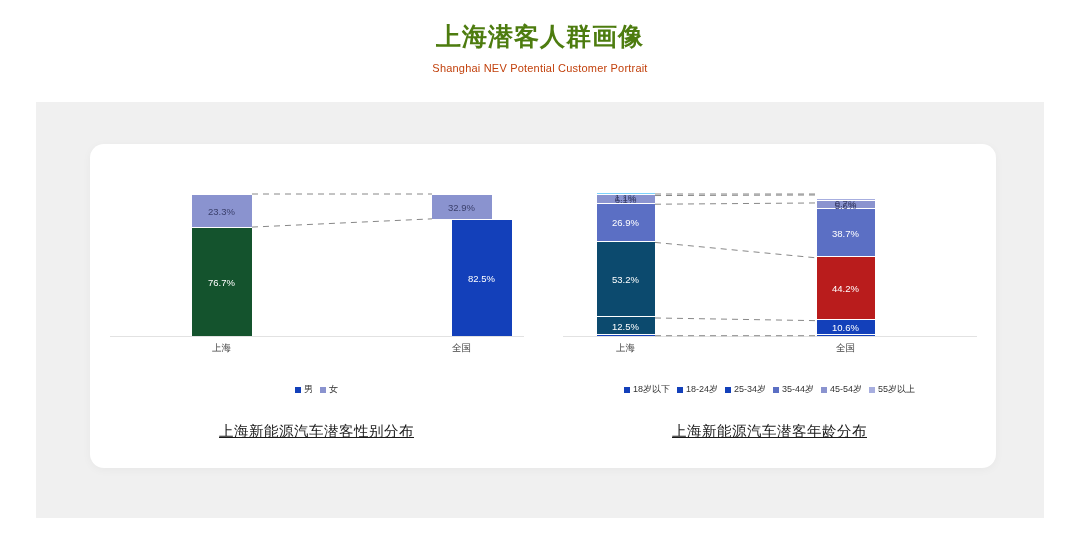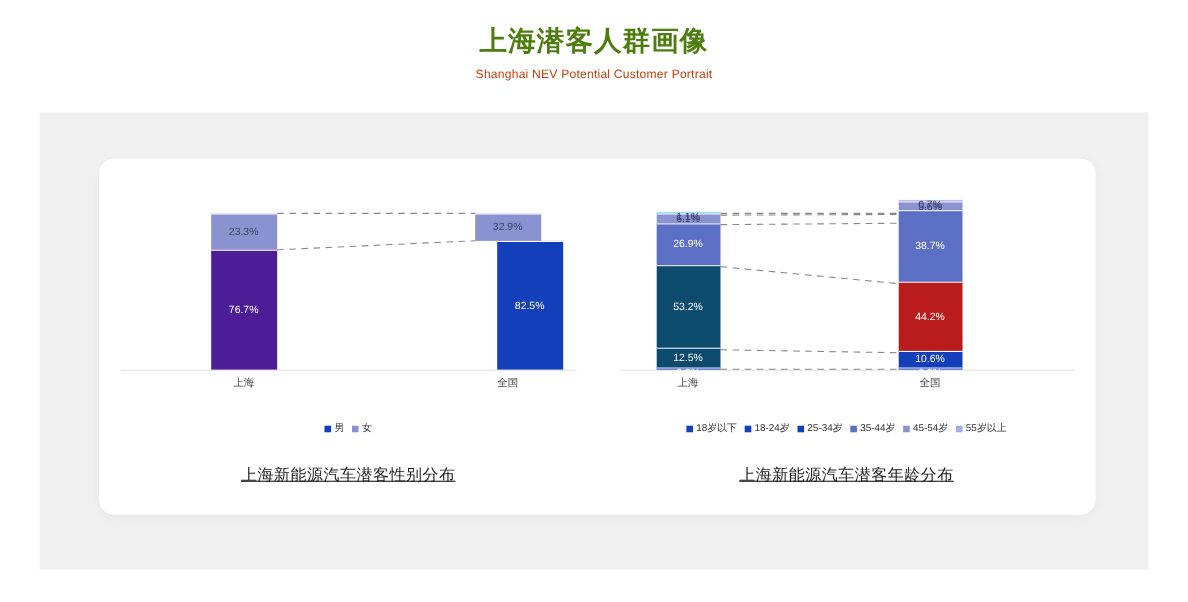--- a/index.html
+++ b/index.html
@@ -93,21 +93,21 @@
 <div class="charts-row">
 
   <div class="chart-block">
     <div class="plot">
       <div class="axis-line"></div>
       <svg class="connector" id="conn-gender" viewBox="0 0 430 195">
           <line x1="150" y1="41.086" x2="330" y2="32.85000000000001" stroke="#888888" stroke-width="1" stroke-dasharray="6,5"></line>
           <line x1="150" y1="8" x2="330" y2="8" stroke="#888888" stroke-width="1" stroke-dasharray="6,5"></line>
         </svg>
       <div class="bar" id="bar-gender-0" style="width: 60px; left: 90px;">
-          <div class="seg" style="height: 108.914px; background: #4c1d95;">
+          <div class="seg" style="height: 108.914px; background: #14532d;">
             <span class="seg-label">76.7%</span>
           </div>
           <div class="seg light" style="height: 33.086px; background: rgb(138, 147, 207);">
             <span class="seg-label">23.3%</span>
           </div>
         </div>
       <div class="bar" id="bar-gender-1" style="width: 60px; left: 330px;">
           <div class="seg" style="height: 117.15px; background: rgb(19, 64, 186); margin-left: 20px;">
             <span class="seg-label">82.5%</span>
           </div>
@@ -165,21 +165,21 @@
       <div class="bar" id="bar-age-1" style="width: 58px; left: 262px;">
           <div class="seg tiny" style="height: 2px; background: rgb(19, 64, 186);">
             <span class="seg-label">0.2%</span>
           </div>
           <div class="seg" style="height: 15.052px; background: rgb(19, 64, 186);">
             <span class="seg-label">10.6%</span>
           </div>
           <div class="seg" style="height: 62.764px; background: #b91c1c;">
             <span class="seg-label">44.2%</span>
           </div>
-          <div class="seg" style="height: 65px; background: rgb(91, 111, 196);">
+          <div class="seg" style="height: 48px; background: rgb(91, 111, 196);">
             <span class="seg-label">38.7%</span>
           </div>
           <div class="seg light tiny" style="height: 7.952px; background: rgb(138, 147, 207);">
             <span class="seg-label">5.6%</span>
           </div>
           <div class="seg light tiny" style="height: 2px; background: rgb(167, 174, 223);">
             <span class="seg-label">0.7%</span>
           </div>
         </div>
       <div class="xlab" id="xl-age-0" style="left: 42px; width: 58px;">上海</div>

